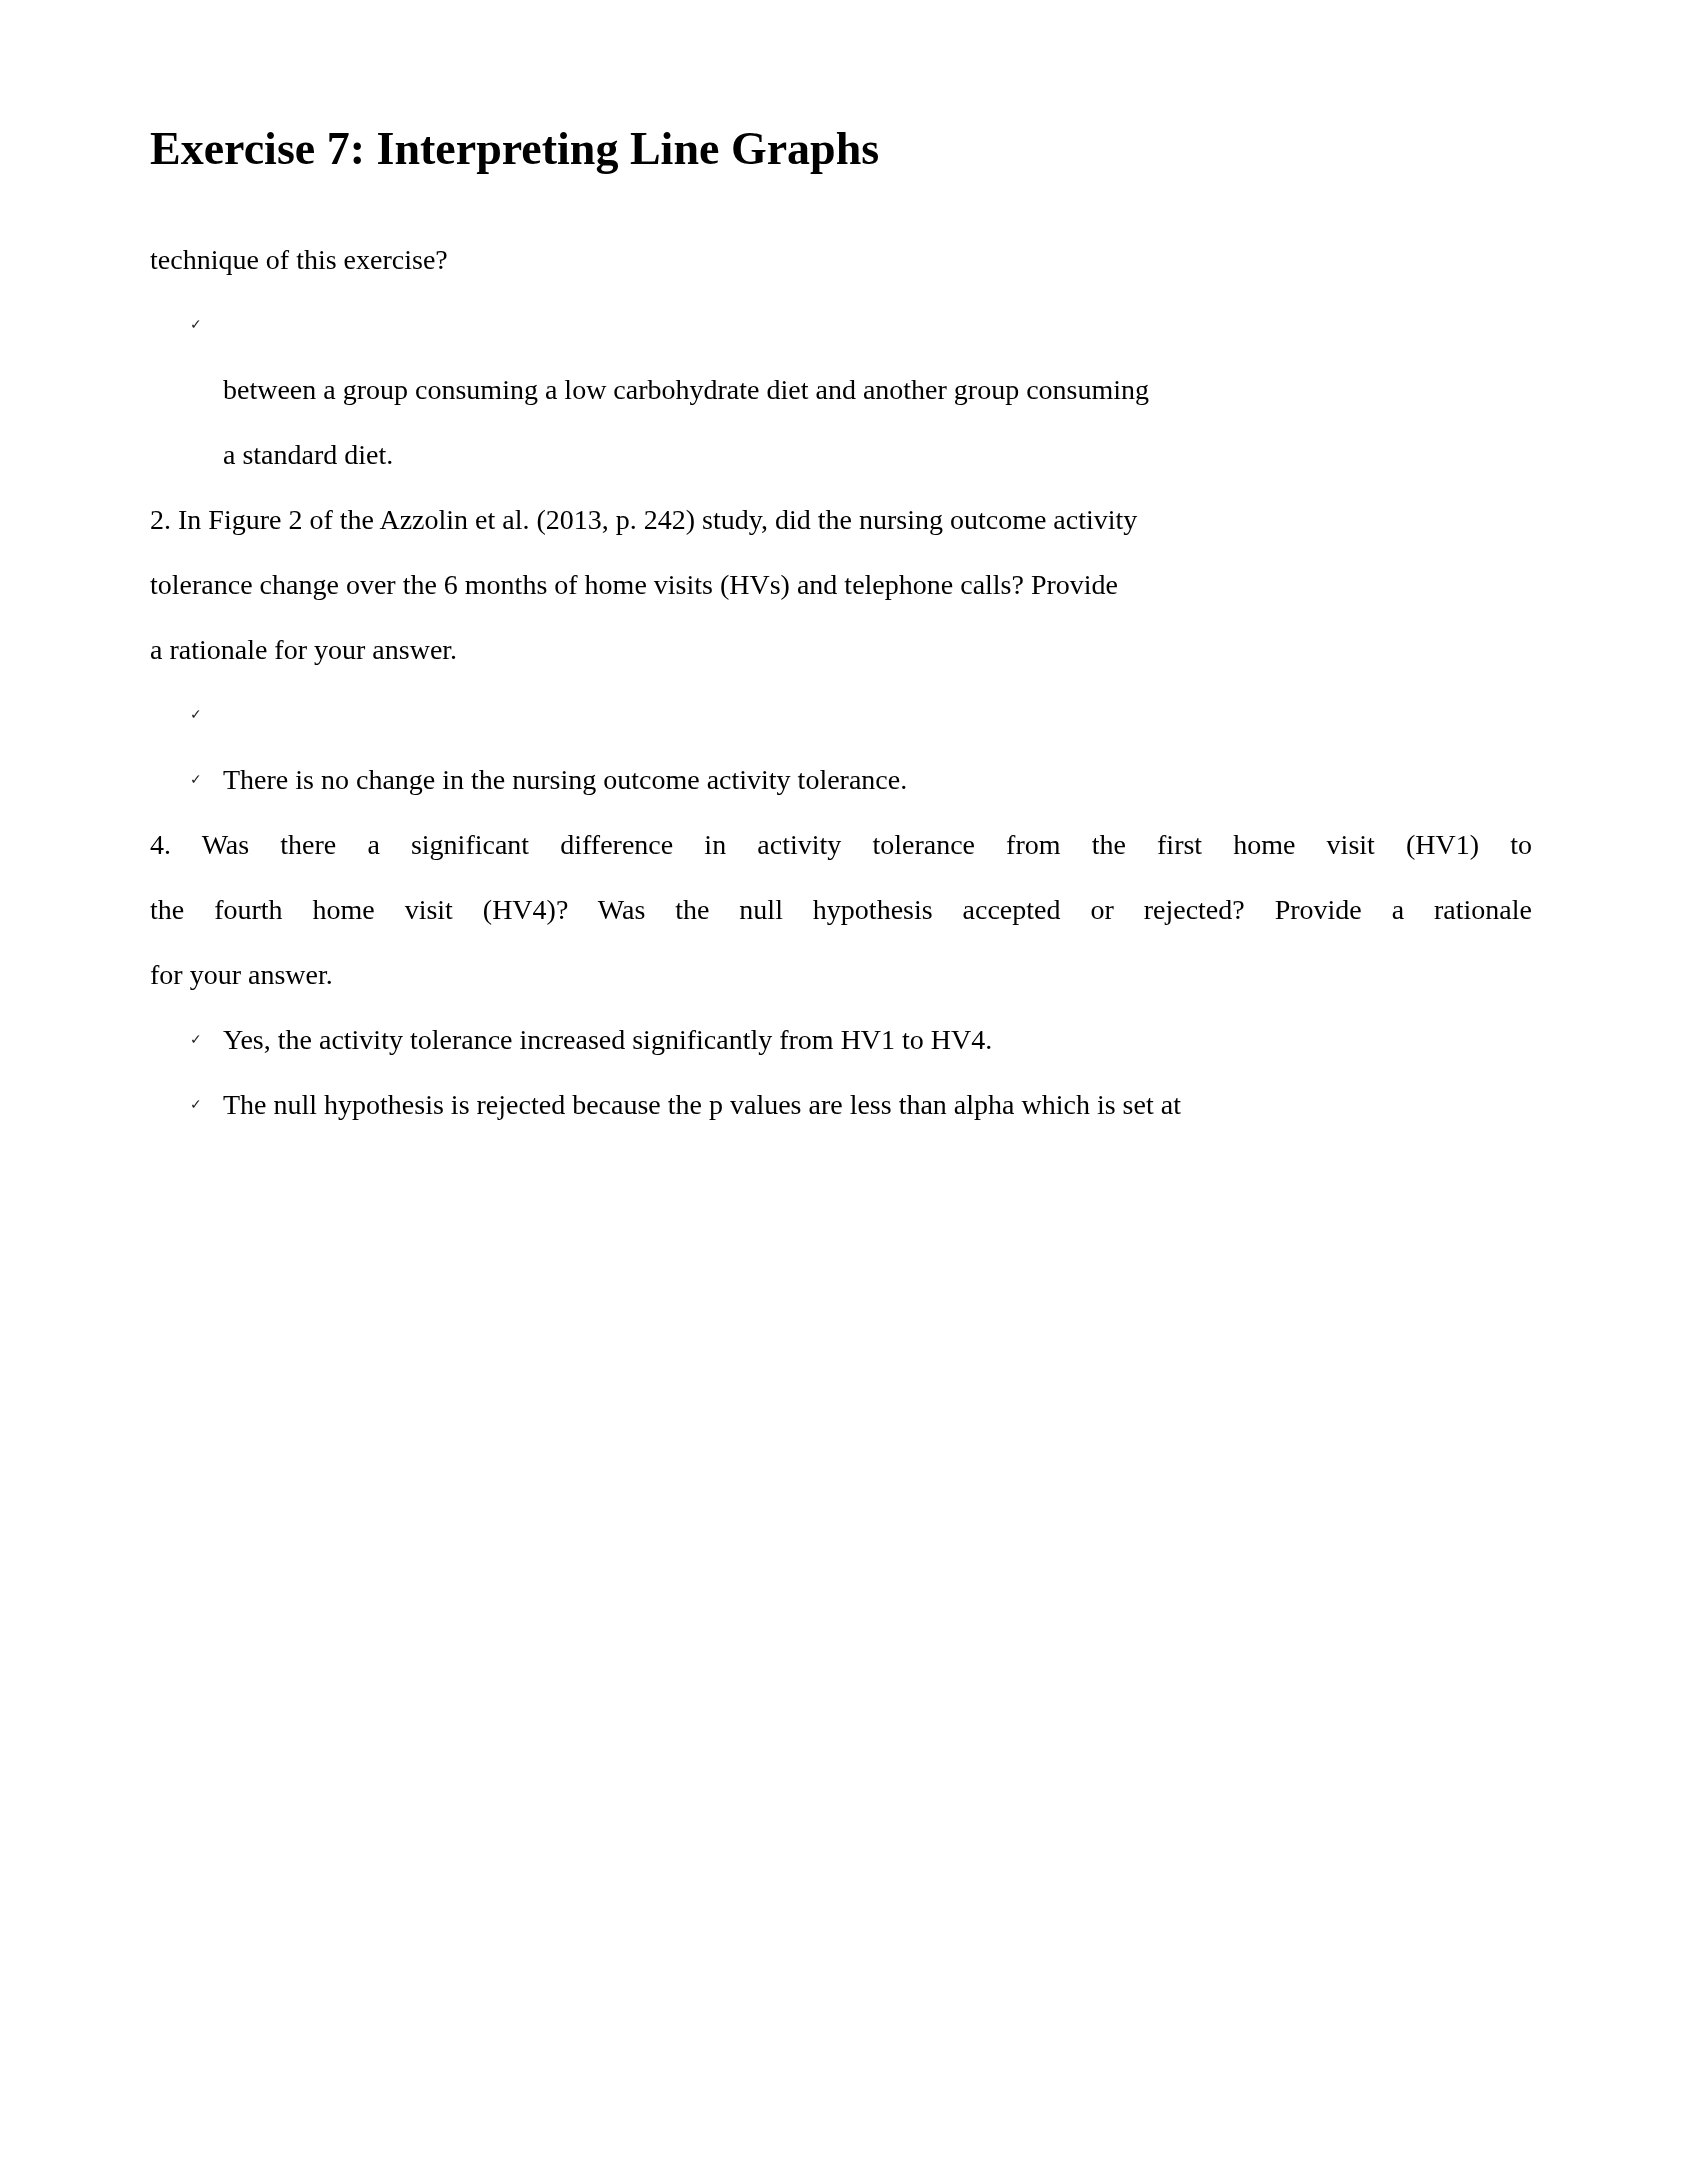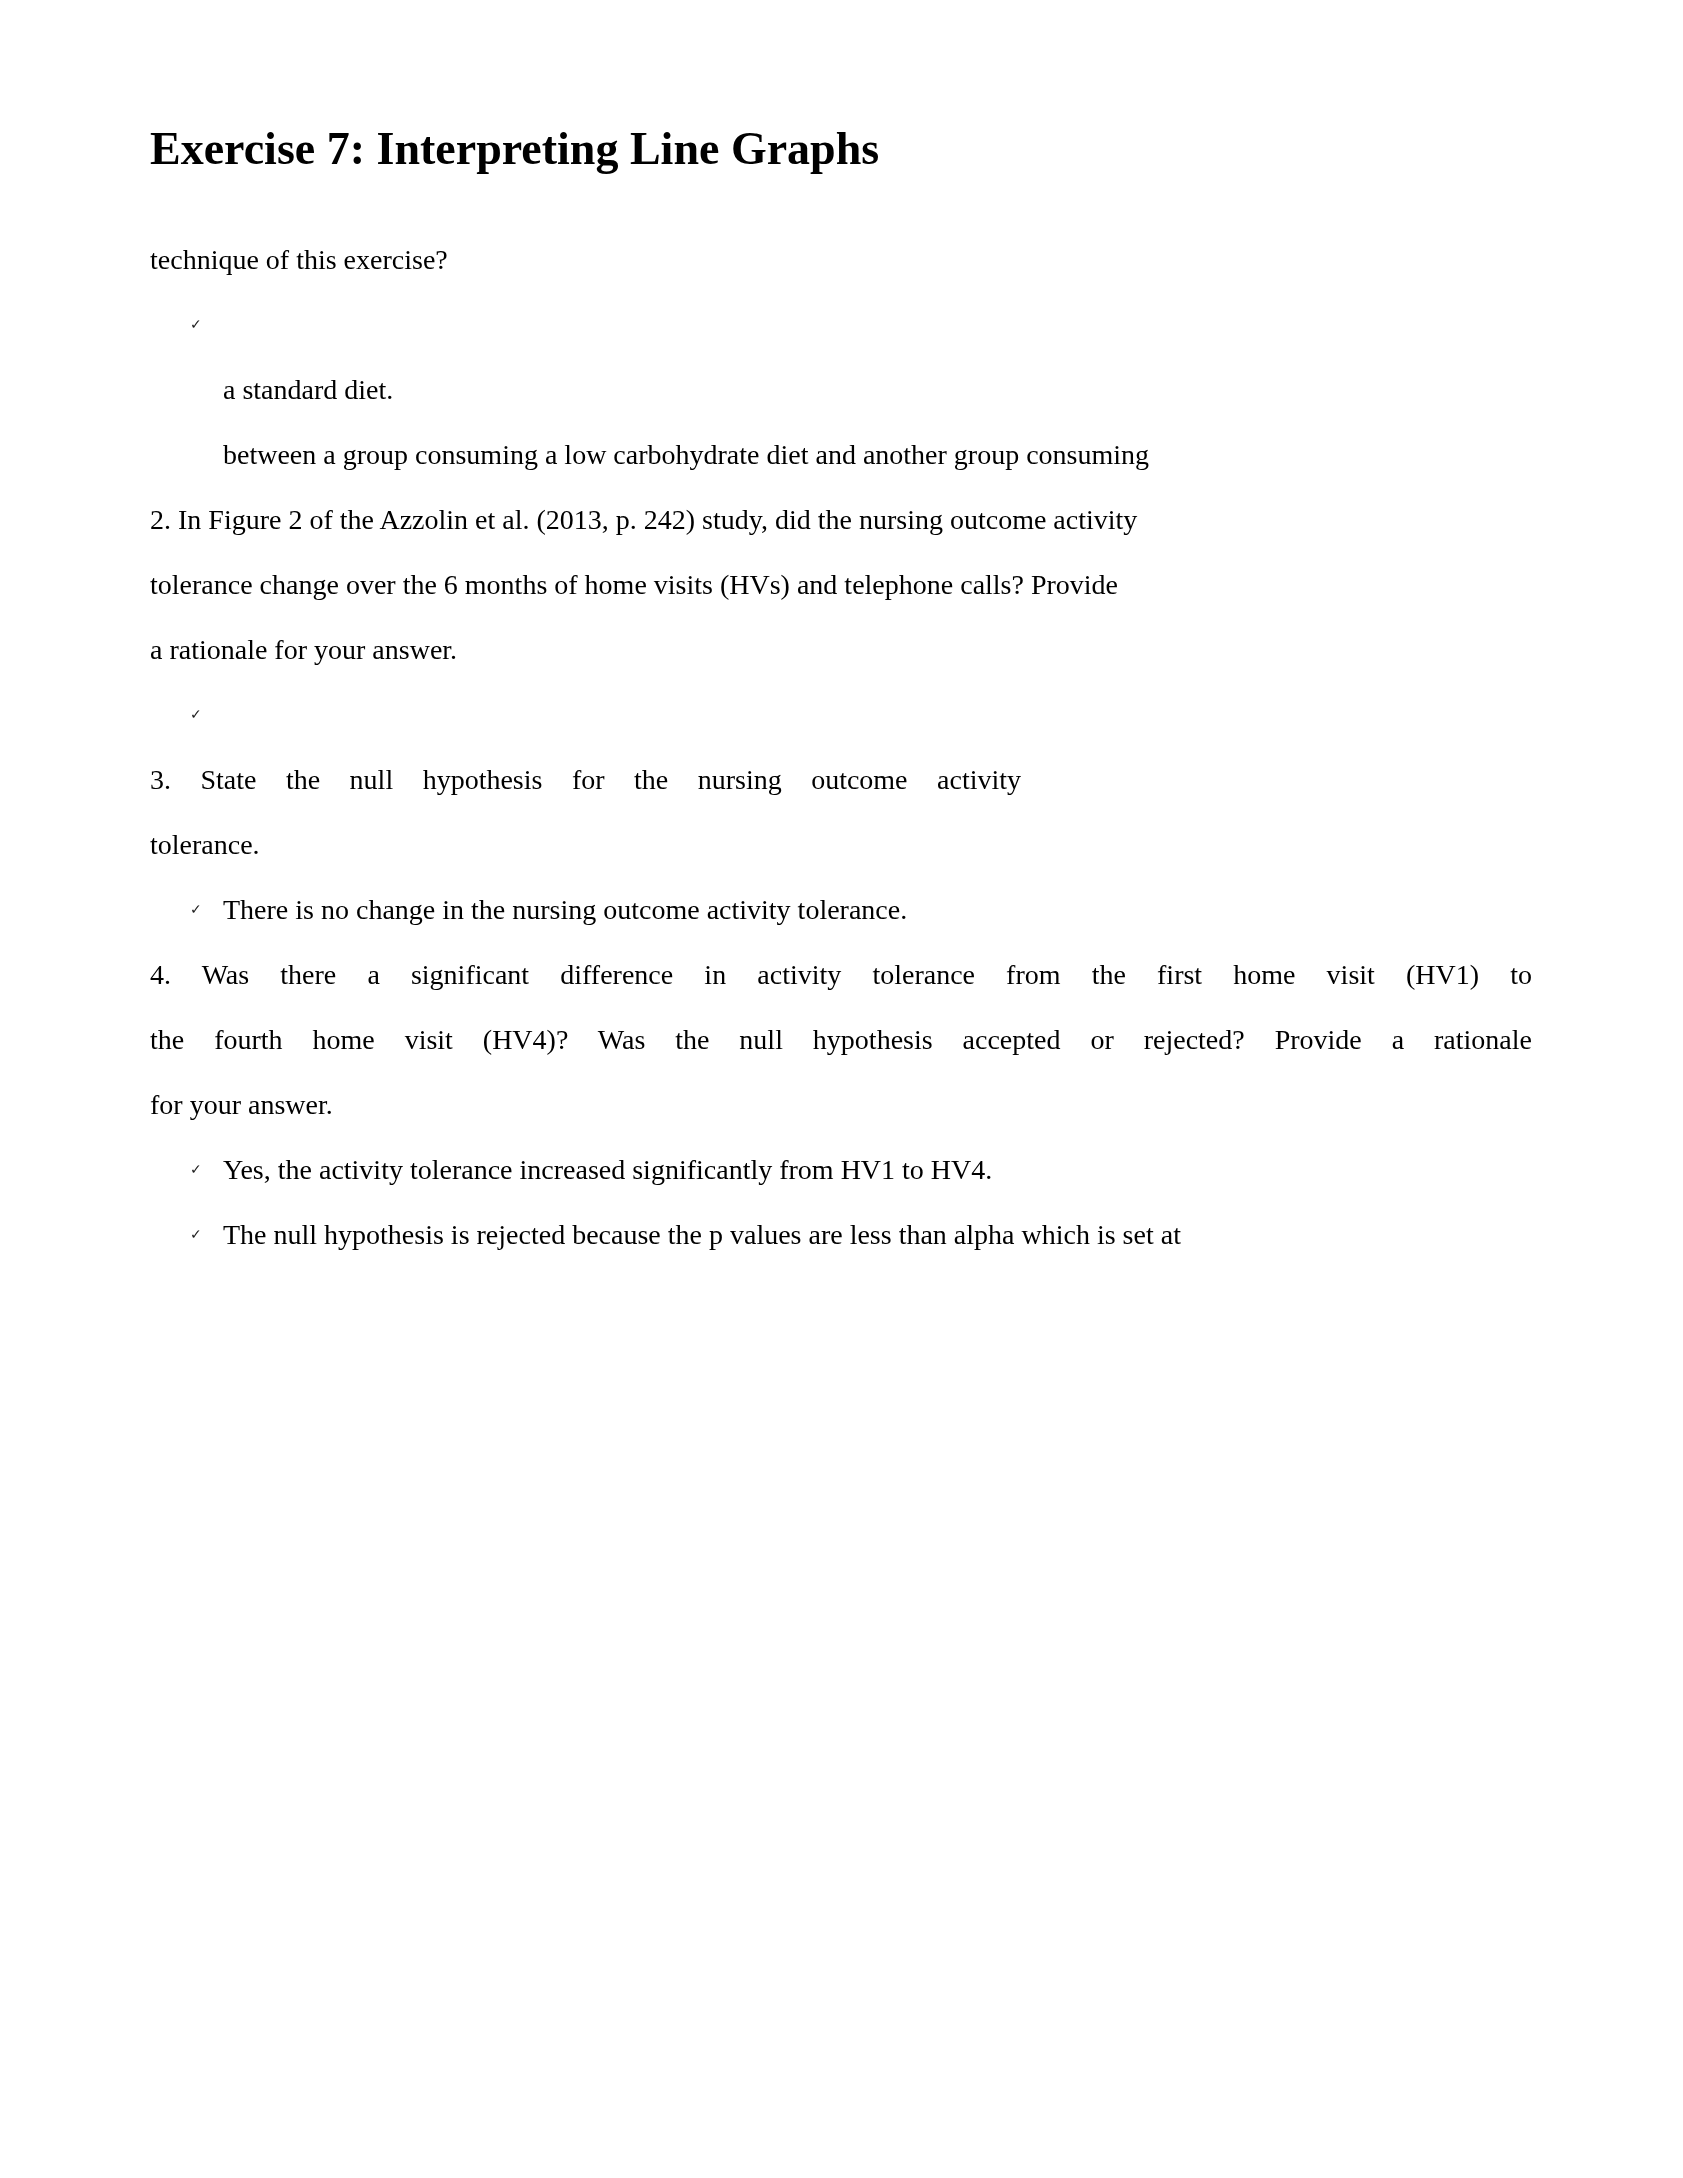--- a/index.html
+++ b/index.html
@@ -71,43 +71,39 @@
 
     <div class="para">
       <div class="line">technique of this exercise?</div>
     </div>
 
     <div class="para">
       <div class="line bline">
         <span class="tick">✓</span>
       </div>
       <div class="line bline">
-        <span class="btext">a standard diet.</span>
+        <span class="btext">between a group consuming a low carbohydrate diet and another group consuming</span>
       </div>
       <div class="line bline">
-        <span class="btext">between a group consuming a low carbohydrate diet and another group consuming</span>
+        <span class="btext">a standard diet.</span>
       </div>
     </div>
 
     <div class="para">
       <div class="line">2. In Figure 2 of the Azzolin et al. (2013, p. 242) study, did the nursing outcome activity</div>
       <div class="line">tolerance change over the 6 months of home visits (HVs) and telephone calls? Provide</div>
       <div class="line">a rationale for your answer.</div>
     </div>
 
     <div class="para">
       <div class="line bline">
         <span class="tick">✓</span>
       </div>
     </div>
 
-    <div class="para">
-      <div class="line jline narrow">3. State the null hypothesis for the nursing outcome activity</div>
-      <div class="line">tolerance.</div>
-    </div>
 
     <div class="para">
       <div class="line bline">
         <span class="tick">✓</span>
         <span class="btext">There is no change in the nursing outcome activity tolerance.</span>
       </div>
     </div>
 
     <div class="para">
       <div class="line jline">4. Was there a significant difference in activity tolerance from the first home visit (HV1) to</div>

